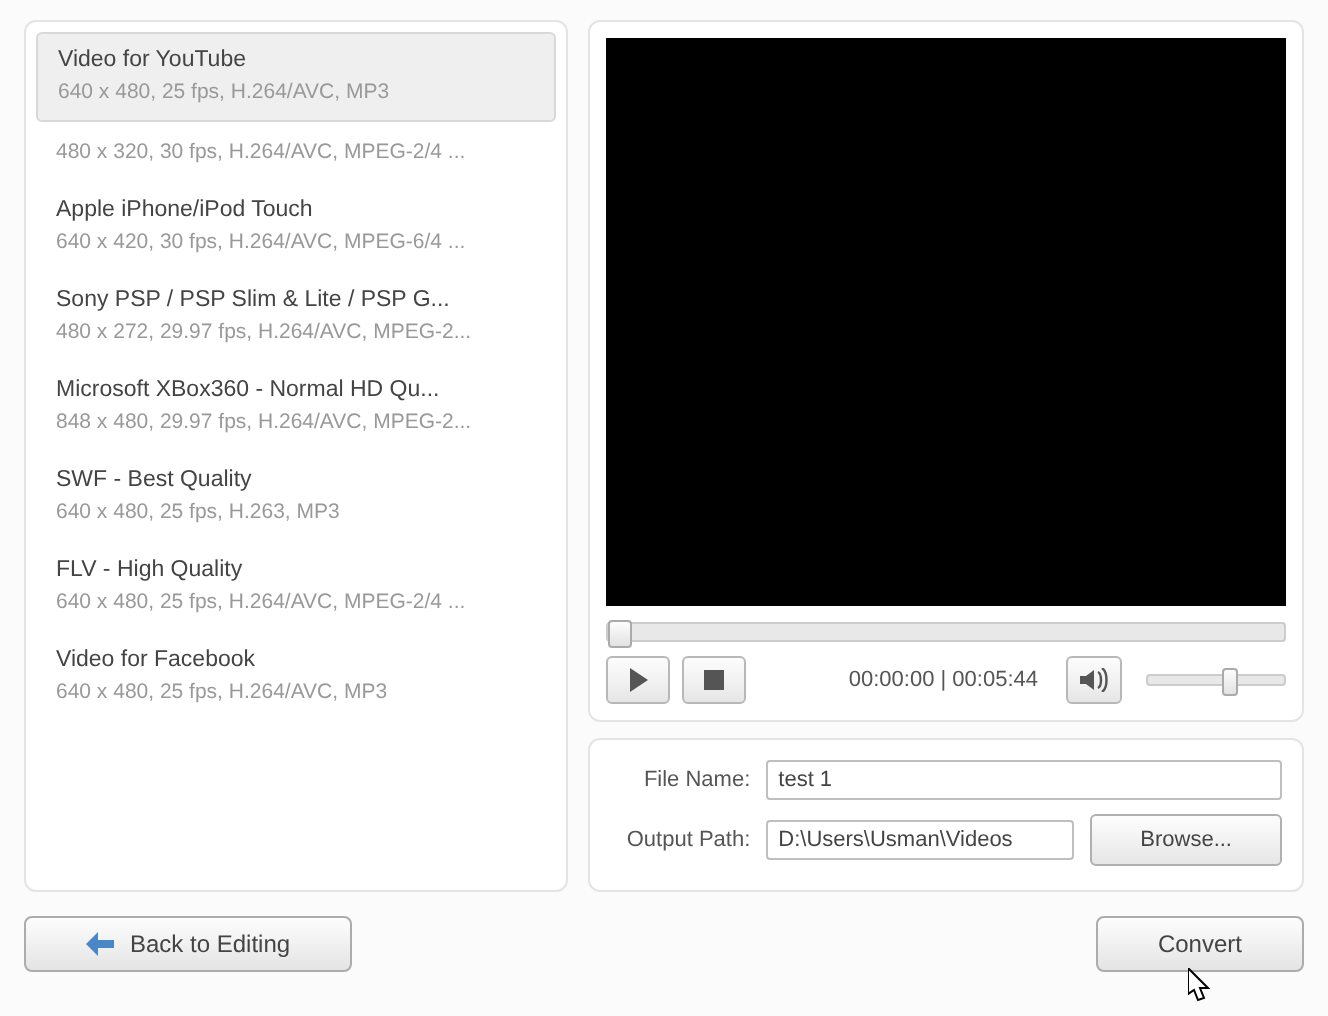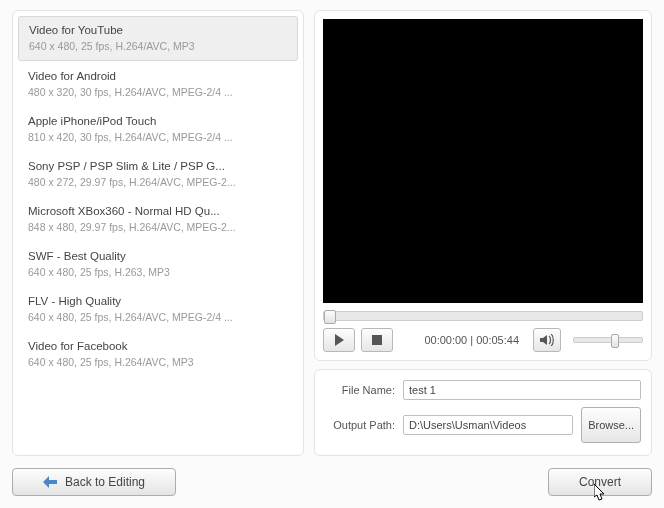--- a/index.html
+++ b/index.html
@@ -147,22 +147,22 @@
   flex: 1;
   height: 20px;
   border: 1px solid #bfbfbf;
   border-radius: 2px;
   padding: 0 5px;
   font-size: 11px;
   color: #444;
   background: #fff;
 }
 .btn-std {
-  height: 36px;
-  padding: 0 6px;
+  height: 26px;
+  padding: 0 24px;
   background: linear-gradient(#fdfdfd,#e6e6e6);
   border: 1px solid #b0b0b0;
   border-radius: 3px;
   font-size: 11px;
   color: #444;
   cursor: pointer;
   display: inline-flex;
   align-items: center;
   gap: 6px;
 }
@@ -195,26 +195,25 @@
 </head>
 <body>
 
 <div class="main-row">
   <div class="panel presets" id="presets">
       <div class="preset-item selected">
         <div class="preset-title">Video for YouTube</div>
         <div class="preset-desc">640 x 480, 25 fps, H.264/AVC, MP3</div>
       </div>
       <div class="preset-item">
-        <div class="preset-title">Video for Android</div>
         <div class="preset-desc">480 x 320, 30 fps, H.264/AVC, MPEG-2/4 ...</div>
       </div>
       <div class="preset-item">
         <div class="preset-title">Apple iPhone/iPod Touch</div>
-        <div class="preset-desc">810 x 420, 30 fps, H.264/AVC, MPEG-2/4 ...</div>
+        <div class="preset-desc">640 x 420, 30 fps, H.264/AVC, MPEG-6/4 ...</div>
       </div>
       <div class="preset-item">
         <div class="preset-title">Sony PSP / PSP Slim &amp; Lite / PSP G...</div>
         <div class="preset-desc">480 x 272, 29.97 fps, H.264/AVC, MPEG-2...</div>
       </div>
       <div class="preset-item">
         <div class="preset-title">Microsoft XBox360 - Normal HD Qu...</div>
         <div class="preset-desc">848 x 480, 29.97 fps, H.264/AVC, MPEG-2...</div>
       </div>
       <div class="preset-item">

